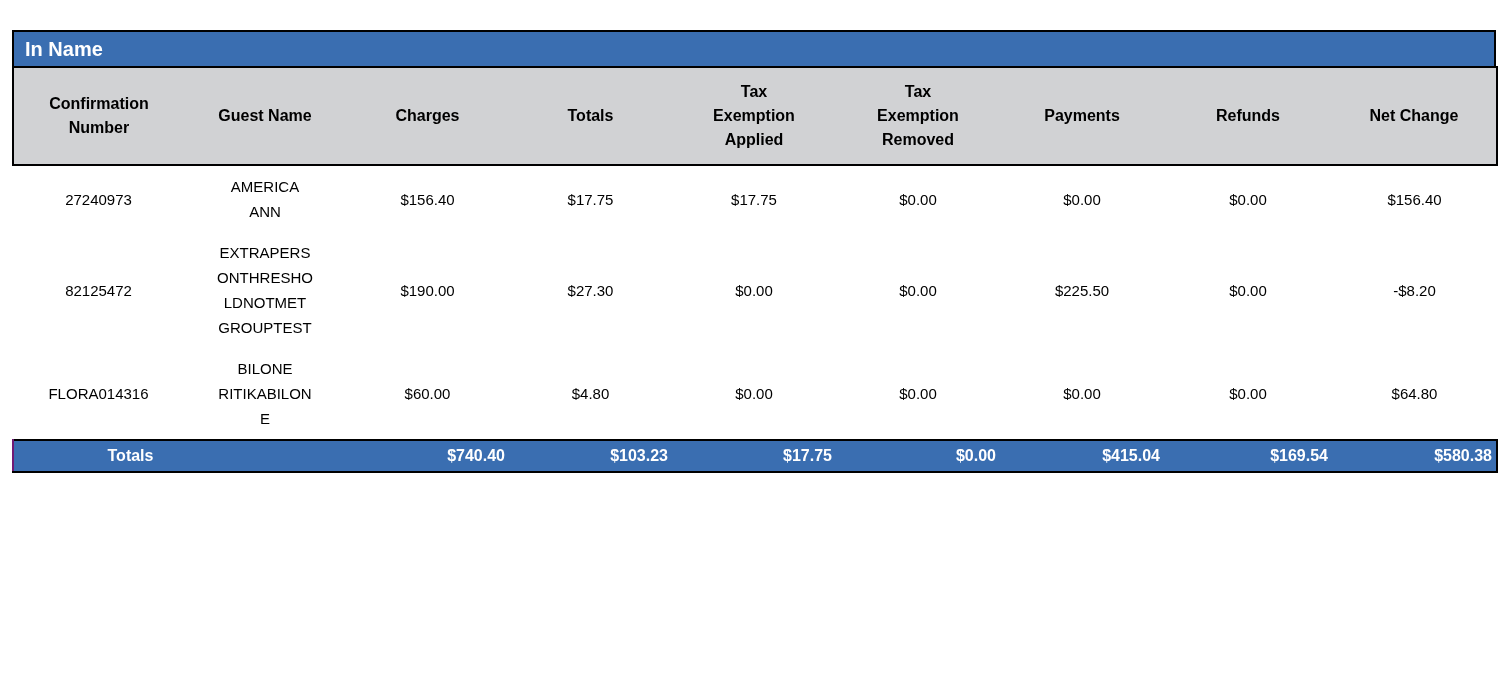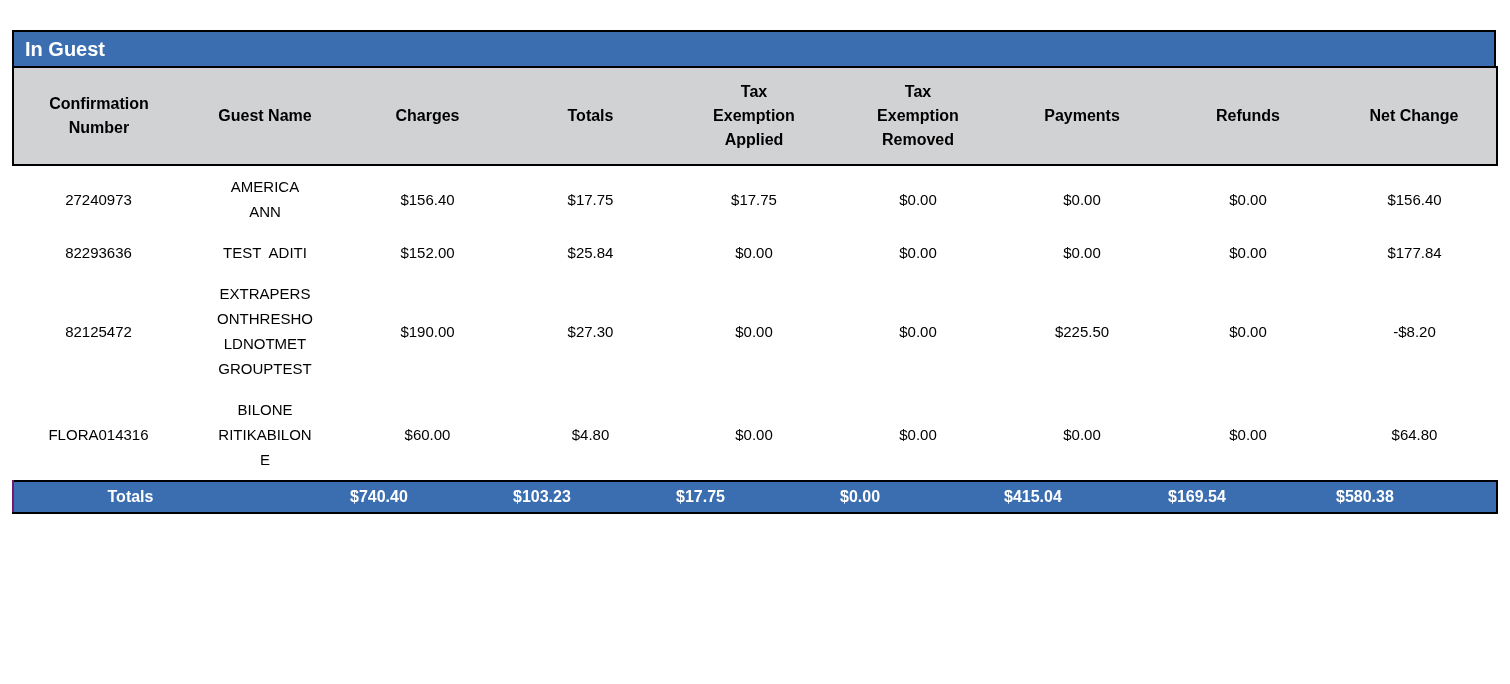--- a/index.html
+++ b/index.html
@@ -61,38 +61,38 @@
   }
 
   tfoot td {
     background: #3A6EB1;
     color: #ffffff;
     font-size: 16px;
     font-weight: bold;
     border-top: 2px solid #000000;
     border-bottom: 2px solid #000000;
     padding: 6px 4px;
-    text-align: left;
+    text-align: right;
     vertical-align: middle;
   }
   tfoot td:first-child {
     border-left: 2px solid #701a75;
     text-align: center;
     padding-left: 67px;
   }
   tfoot td:last-child { border-right: 2px solid #000000; }
 </style>
 </head>
 <body>
 
 <div class="page">
   <div class="report">
 
     <div class="title-bar">
-      <span>In Guest</span>
+      <span>In Name</span>
     </div>
 
     <table class="report-table">
       <colgroup>
         <col style="width:171px">
           <col style="width:162px">
           <col style="width:163px">
         <col style="width:163px">
           <col style="width:164px">
           <col style="width:164px">
@@ -121,33 +121,20 @@
           <td>
               <div class="guest-inner">AMERICA ANN</div>
             </td>
           <td>$156.40</td>
           <td>$17.75</td>
           <td>$17.75</td>
           <td>$0.00</td>
           <td>$0.00</td>
           <td>$0.00</td>
           <td>$156.40</td>
-        </tr>
-        <tr>
-          <td>82293636</td>
-          <td>
-              <div class="guest-inner">TEST  ADITI</div>
-            </td>
-          <td>$152.00</td>
-          <td>$25.84</td>
-          <td>$0.00</td>
-          <td>$0.00</td>
-          <td>$0.00</td>
-          <td>$0.00</td>
-          <td>$177.84</td>
         </tr>
         <tr>
           <td>82125472</td>
           <td>
               <div class="guest-inner">EXTRAPERSONTHRESHOLDNOTMET GROUPTEST</div>
             </td>
           <td>$190.00</td>
           <td>$27.30</td>
           <td>$0.00</td>
           <td>$0.00</td>

